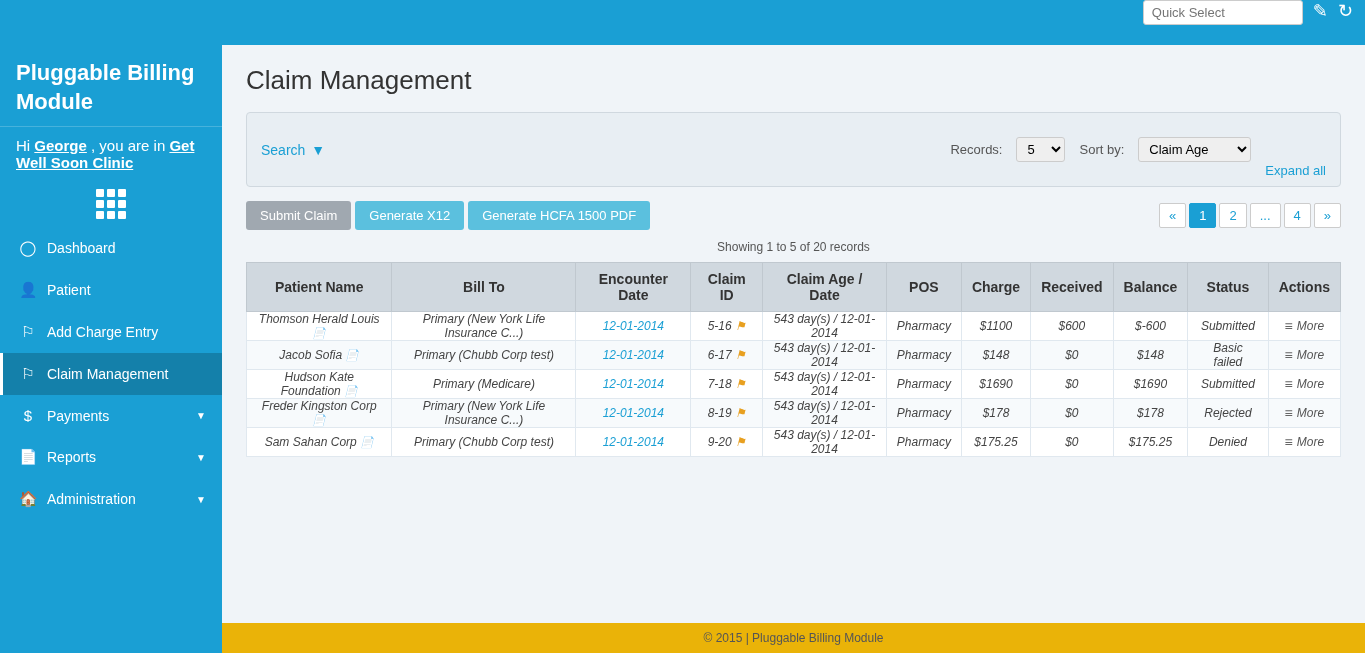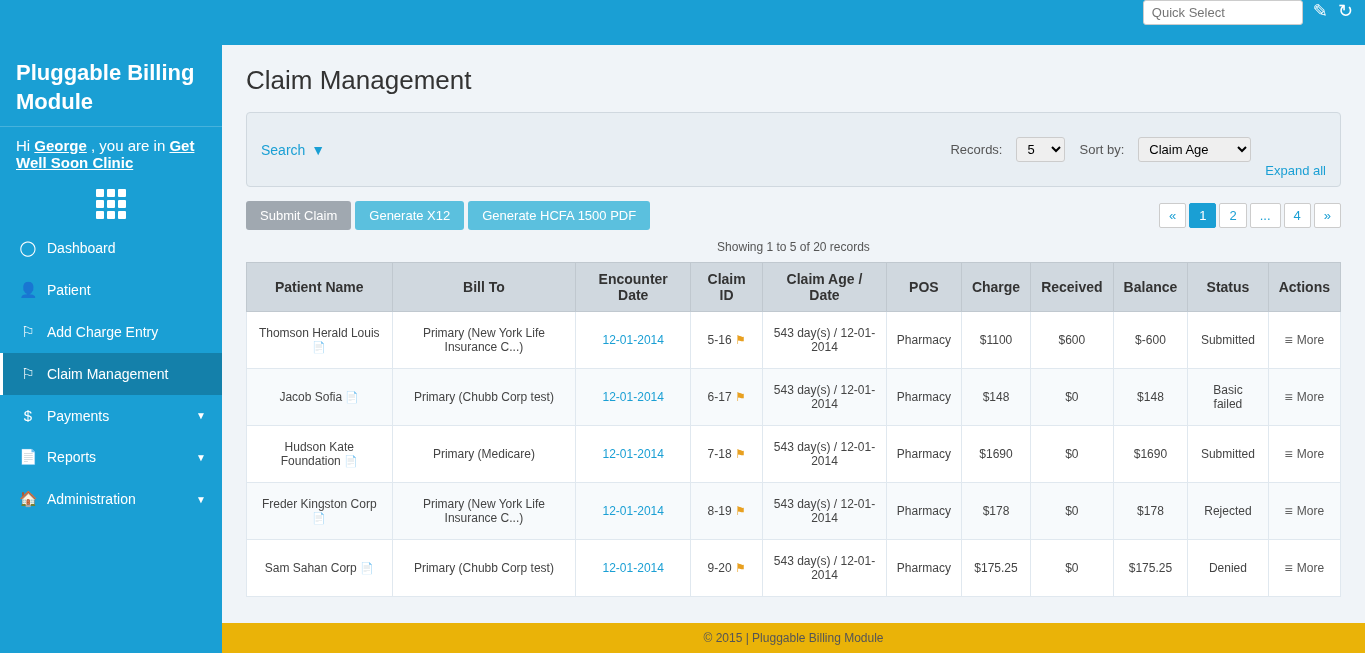--- a/index.html
+++ b/index.html
@@ -49,21 +49,21 @@
     .btn-submit { background: #a0a8b0; color: white; border: none; padding: 7px 14px; border-radius: 3px; cursor: pointer; font-size: 13px; }
     .btn-generate { background: #5bc0de; color: white; border: none; padding: 7px 14px; border-radius: 3px; cursor: pointer; font-size: 13px; }
     .pagination { display: flex; align-items: center; gap: 3px; }
     .page-btn { padding: 4px 9px; border: 1px solid #ccc; background: white; cursor: pointer; font-size: 13px; color: #1a9fd4; border-radius: 2px; }
     .page-btn.active { background: #1a9fd4; color: white; border-color: #1a9fd4; }
     .showing-text { text-align: center; color: #555; font-size: 12px; margin-bottom: 8px; }
 
     
     .claim-table { width: 100%; border-collapse: collapse; background: white; border: 1px solid #d0d8df; }
     .claim-table th { background: #d0d8df; padding: 8px 10px; text-align: center; font-size: 14px; font-weight: 600; color: #333; border: 1px solid #c0c8cf; margin-top: 20px; }
-    .claim-table td { padding: 14px 10px; text-align: center; border: 1px solid #e0e8ef; font-size: 12px; color: #444; vertical-align: middle; }
+    .claim-table td { padding: 0 10px; text-align: center; border: 1px solid #e0e8ef; font-size: 12px; color: #444; vertical-align: middle; font-style: italic; }
     .claim-table tr:nth-child(even) td { background: #f7fafc; }
     .claim-table tr:nth-child(odd) td { background: white; }
     .status-submitted { color: #1a9fd4; }
     .status-basicfailed { color: #e8503a; }
     .status-rejected { color: #e8a020; }
     .status-denied { color: #e8503a; }
     .more-btn { display: inline-flex; align-items: center; gap: 4px; color: #555; cursor: pointer; font-size: 12px; }
   </style>
 </head>
 <body>

